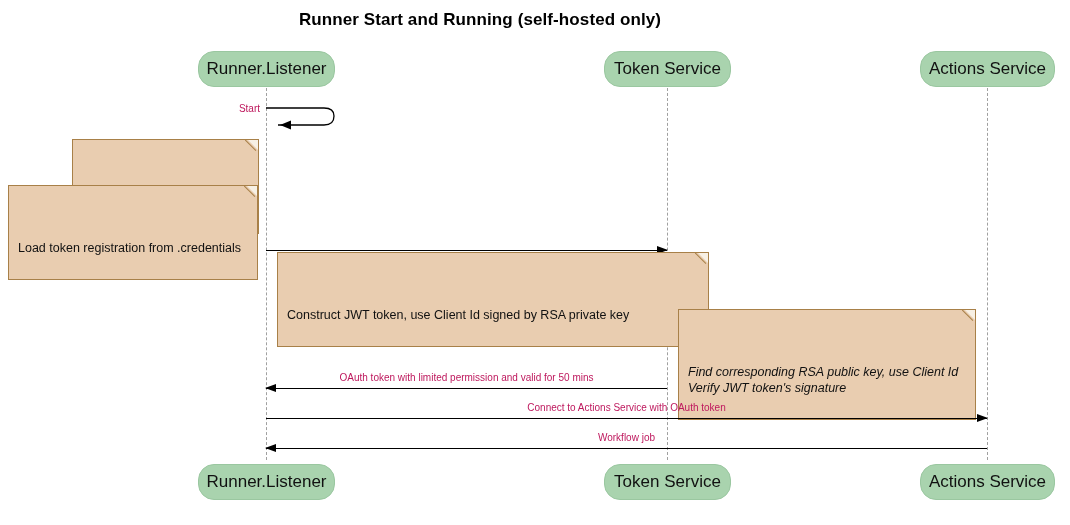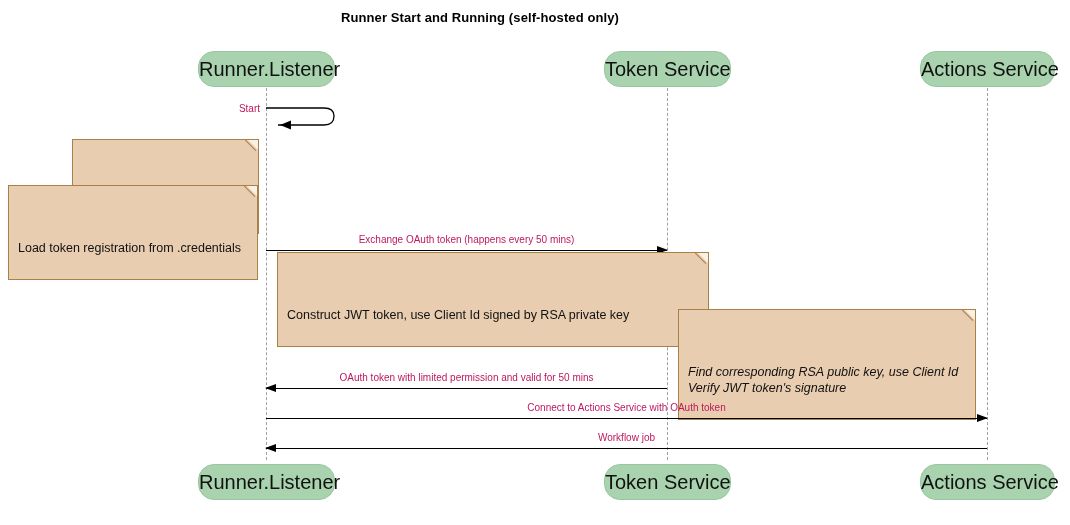--- a/index.html
+++ b/index.html
@@ -18,42 +18,42 @@
     background: #ffffff;
     overflow: hidden;
   }
   
   .diagram-title {
     position: absolute;
     left: 0;
     top: 10px;
     width: 960px;
     text-align: center;
-    font-size: 13px;
+    font-size: 17px;
     font-weight: bold;
     color: #000000;
     letter-spacing: 0.1px;
   }
   
   .lifeline {
     position: absolute;
     width: 0;
     border-left: 1px dashed #a0a0a0;
   }
   
   .participant {
     position: absolute;
     box-sizing: border-box;
     background: #a9d3ae;
     border: 1px solid #9ac7a0;
     border-radius: 16px;
     height: 36px;
     line-height: 34px;
     text-align: center;
-    font-size: 20px;
+    font-size: 17px;
     color: #111111;
     white-space: nowrap;
   }
   
   .note {
     position: absolute;
     box-sizing: border-box;
     background: #e9cdb0;
     border: 1px solid #a88048;
     padding: 6px 9px 23px 9px;
@@ -165,21 +165,20 @@
     <span class="note-fold-edge"></span>
     <span>Load config info from .runner</span>
   </div>
 
   <div class="note" style="left:8px; top:185px; width:250px;">
     <span class="note-fold"></span>
     <span class="note-fold-edge"></span>
     <span>Load token registration from .credentials</span>
   </div>
 
-  <div class="msg-label" style="left:266px; top:234px; width:401px;">Exchange OAuth token (happens every 50 mins)</div>
   <div class="msg" style="left:266px; top:250px; width:401px;">
     <span class="arrowhead right"></span>
   </div>
 
   <div class="note" style="left:277px; top:252px; width:432px;">
     <span class="note-fold"></span>
     <span class="note-fold-edge"></span>
     <span>Construct JWT token, use Client Id signed by RSA private key</span>
   </div>
 

